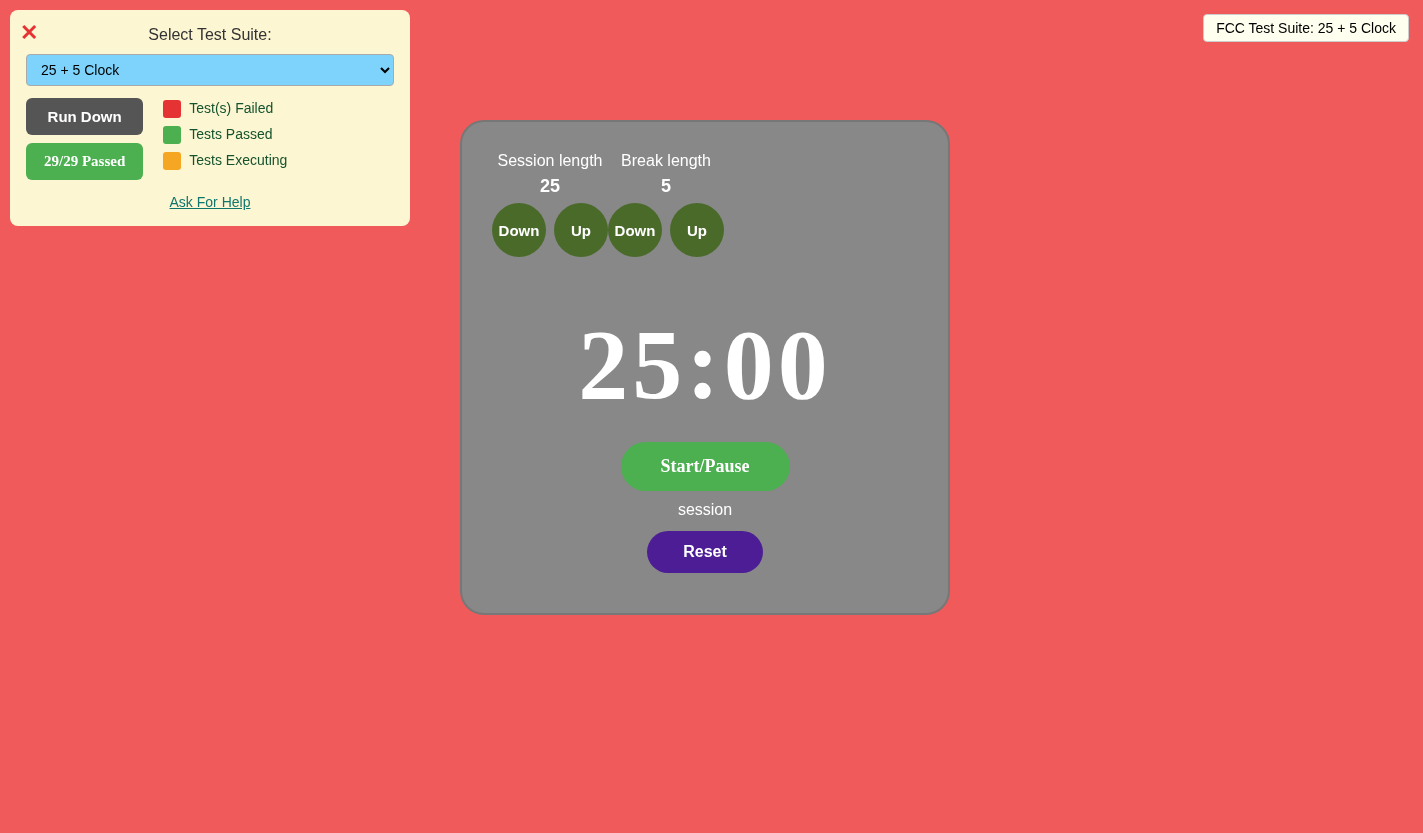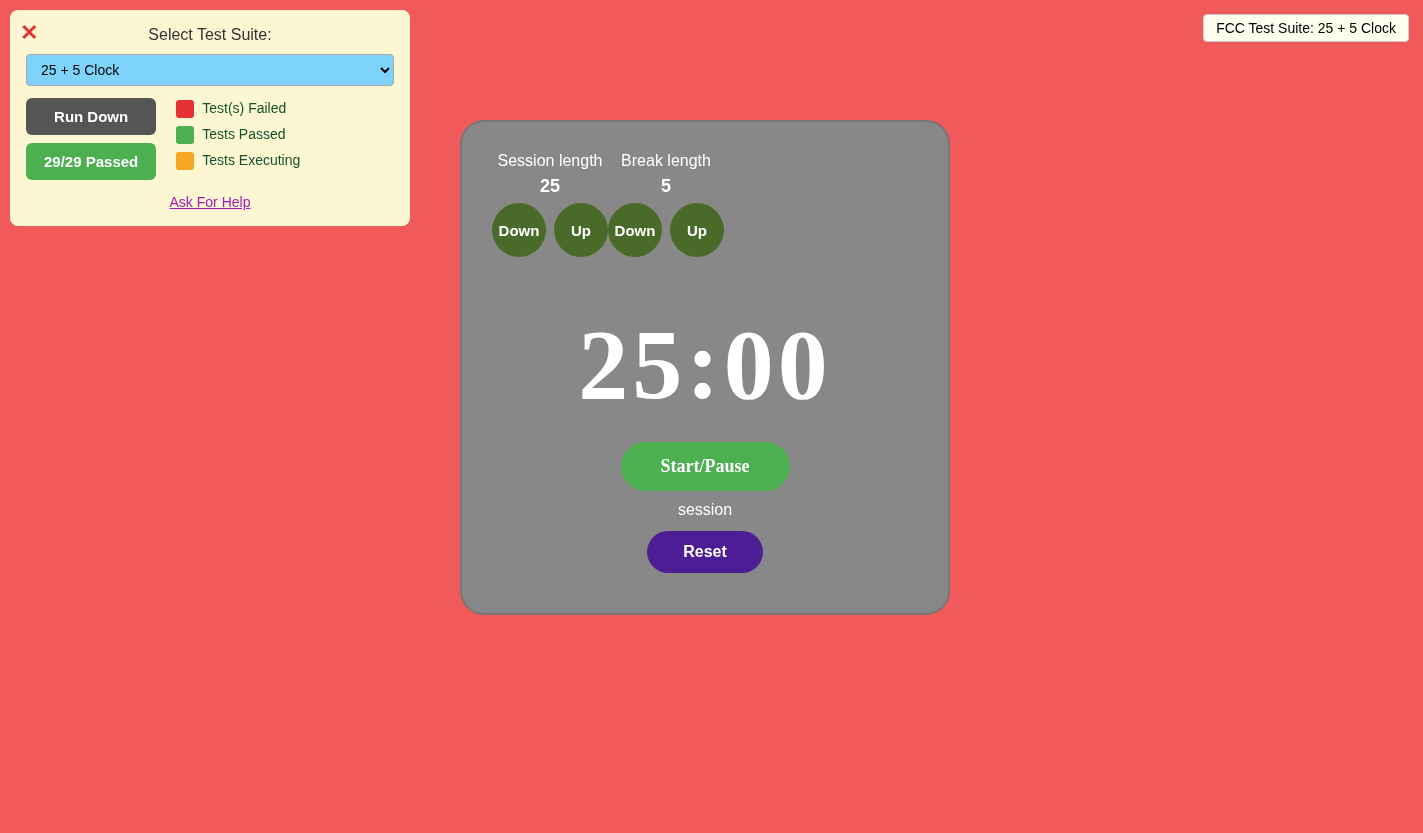--- a/index.html
+++ b/index.html
@@ -92,20 +92,21 @@
 
     #passed-btn {
       background: #4caf50;
       color: white;
       border: none;
       padding: 10px 18px;
       font-size: 15px;
       border-radius: 6px;
       cursor: pointer;
       font-weight: bold;
+      font-family: Liberation Serif, serif;
     }
 
     #legend {
       display: flex;
       flex-direction: column;
       gap: 8px;
       margin-top: 2px;
     }
 
     .legend-item {
@@ -127,21 +128,21 @@
     .dot-green { background: #4caf50; }
     .dot-orange { background: #f5a623; }
 
     #ask-help {
       text-align: center;
       margin-top: 14px;
       font-size: 14px;
     }
 
     #ask-help a {
-      color: #a21caf;
+      color: #0f766e;
       cursor: pointer;
       text-align: right;
     }
 
     
     #clock-widget {
       position: absolute;
       top: 120px;
       left: 460px;
       width: 490px;

